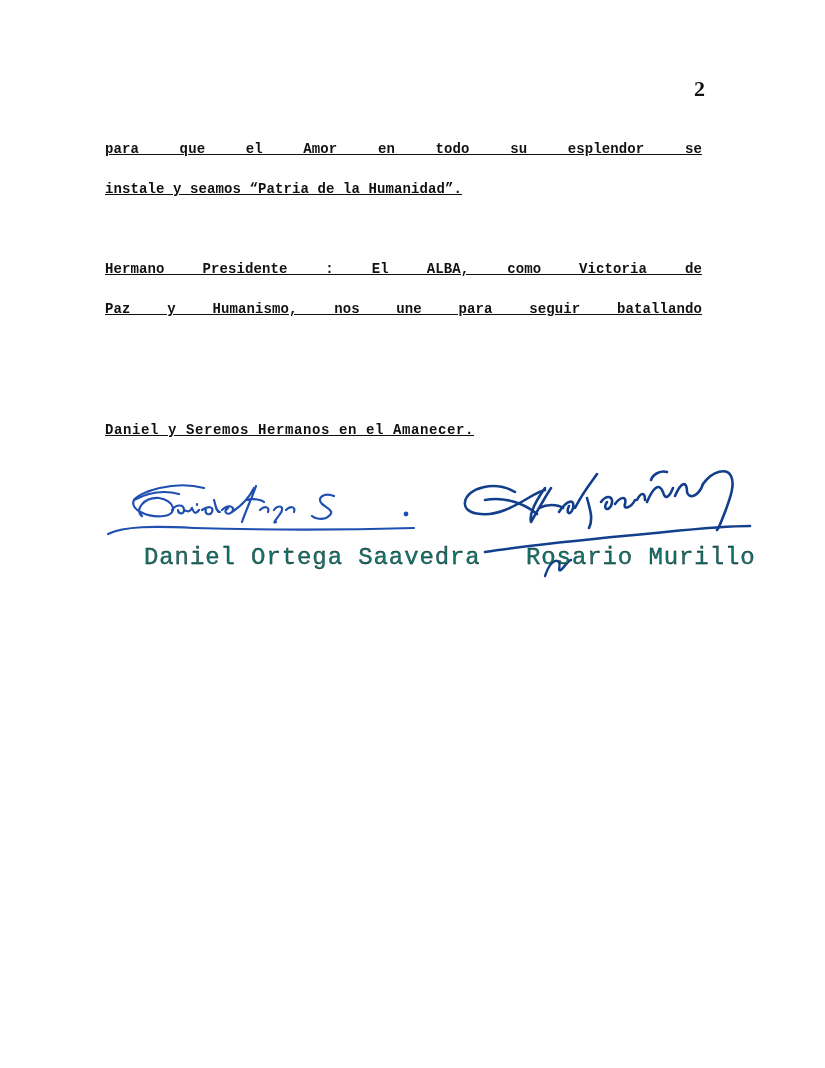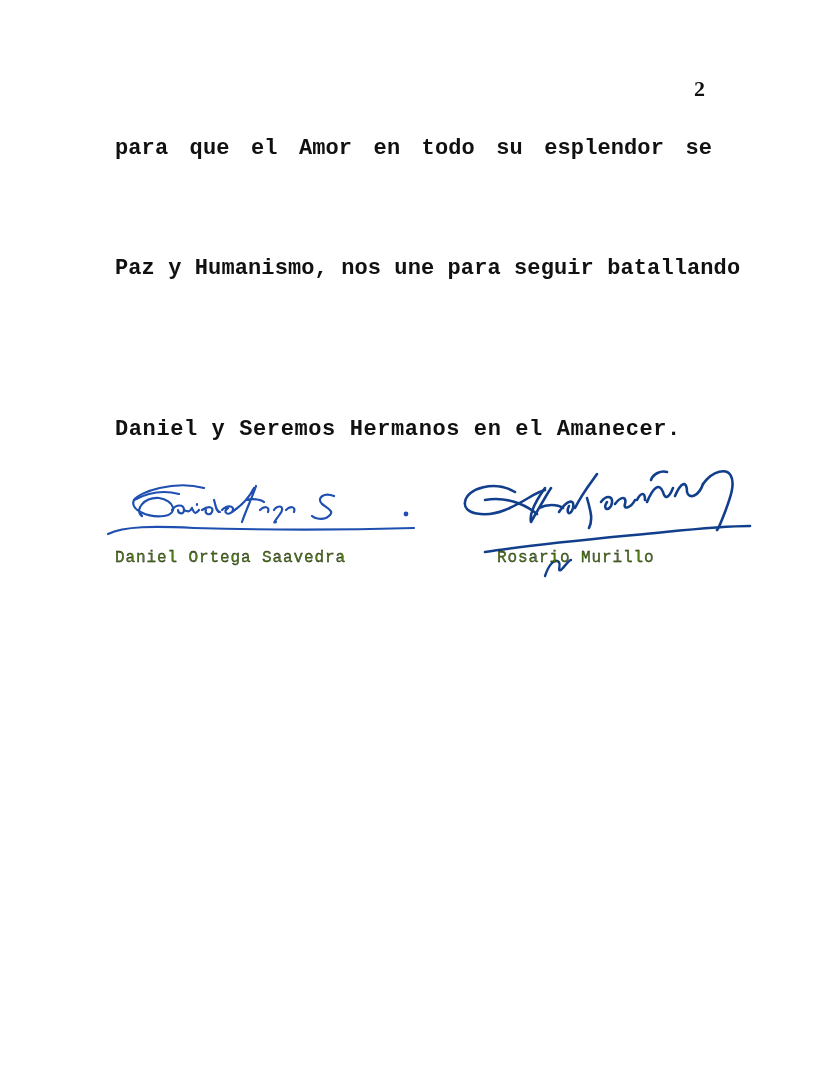--- a/index.html
+++ b/index.html
@@ -19,25 +19,26 @@
       position: absolute;
       left: 694px;
       top: 76px;
       font-family: "Liberation Serif", "DejaVu Serif", serif;
       font-weight: bold;
       font-size: 22px;
       line-height: 26px;
     }
     .para {
       position: absolute;
-      left: 115px;
+      left: 105px;
       width: 597px;
       font-weight: bold;
-      font-size: 22px;
+      font-size: 14px;
       letter-spacing: 0.1px;
+      text-decoration: underline;
     }
     .line {
       display: block;
       height: 40px;
       line-height: 40px;
       white-space: nowrap;
       text-align: justify;
       text-align-last: justify;
     }
     .line.last {
@@ -49,40 +50,43 @@
     .p3 .line { font-weight: bold; letter-spacing: 0.6px; }
 
     .signature {
       position: absolute;
     }
     .sig-left { left: 104px; top: 470px; width: 320px; height: 80px; }
     .sig-right { left: 455px; top: 452px; width: 300px; height: 130px; }
     .sig-label {
       position: absolute;
       top: 545px;
-      font-size: 16px;
+      font-size: 24px;
       line-height: 26px;
       font-weight: normal;
       letter-spacing: 0.9px;
-      color: #4d7c0f;
+      color: #0f766e;
+      margin-left: 29px;
       -webkit-text-stroke: 0.3px #111111;
     }
     .label-left { left: 115px; }
     .label-right { left: 497px; }
   </style>
 </head>
 <body>
 
 <div class="page-number">2</div>
 
 <div class="para p1">
   <span class="line">para que el Amor en todo su esplendor se</span>
+  <span class="line last">instale y seamos “Patria de la Humanidad”.</span>
 </div>
 
 <div class="para p2">
+  <span class="line">Hermano Presidente : El ALBA, como Victoria de</span>
   <span class="line">Paz y Humanismo, nos une para seguir batallando</span>
 </div>
 
 <div class="para p3">
   <span class="line last">Daniel y Seremos Hermanos en el Amanecer.</span>
 </div>
 
 <svg class="signature sig-left" viewBox="0 0 320 80" xmlns="http://www.w3.org/2000/svg">
   <g fill="none" stroke="#1f4fb0" stroke-width="2.2" stroke-linecap="round" stroke-linejoin="round">
 

